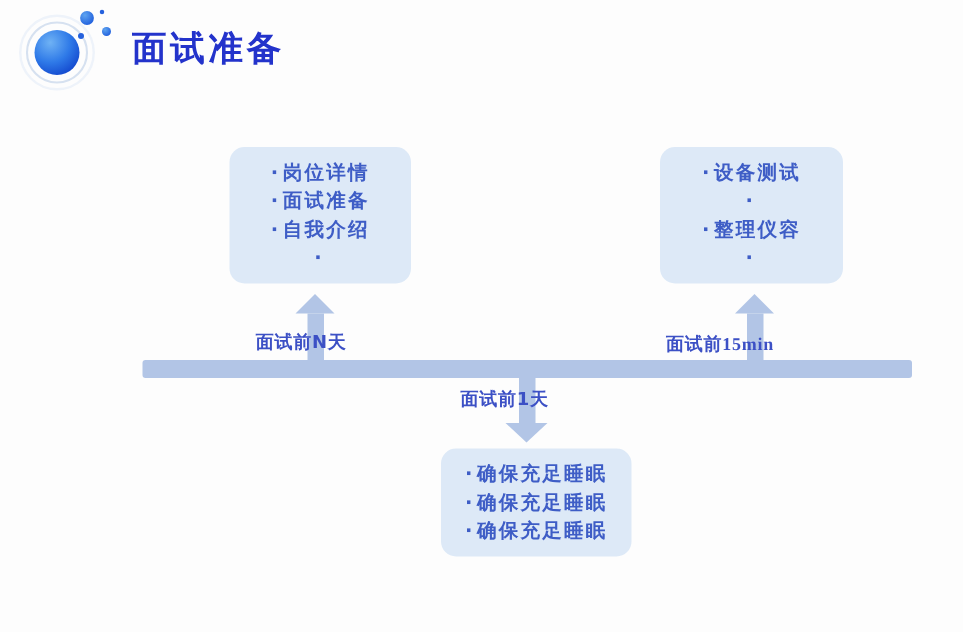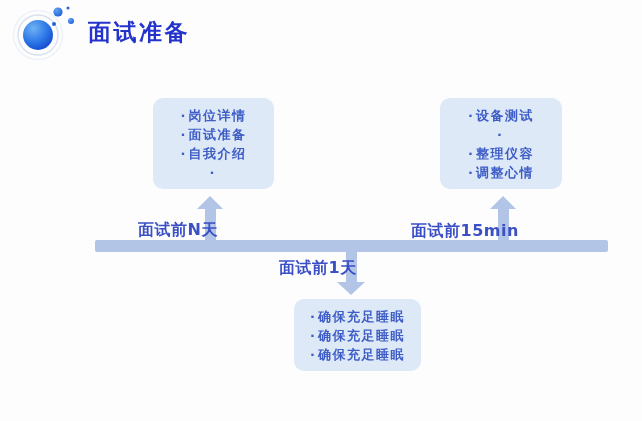--- a/index.html
+++ b/index.html
@@ -50,26 +50,26 @@
     border-top:13px solid var(--timeline,#b2c5e6);}
   .arrow .shaft{width:11px;background:var(--timeline,#b2c5e6);margin:0 auto;}
   .arrow-left{left:197px;top:196px;width:26px;}
   .arrow-right{left:490px;top:196px;width:26px;}
   .arrow-left .shaft,.arrow-right .shaft{height:32px;}
   .arrow-down{left:337px;top:251px;width:28px;}
   .arrow-down .shaft{height:31px;}
 
   
   .tl-label{
-    position:absolute;font-size:16px;font-weight:bold;letter-spacing:0.5px;
-    color:var(--label_text,#3c50c5);white-space:nowrap;
+    position:absolute;font-size:12px;font-weight:bold;letter-spacing:0.5px;
+    color:var(--label_text,#3c50c5);white-space:nowrap;margin-left:28px;
   }
   .label-n{left:138px;top:220px;width:65px;text-align:right;}
   .label-1{left:279px;top:258px;width:58px;text-align:right;}
-  .label-15{left:411px;top:221px;width:77px;text-align:right;}
+  .label-15{left:411px;top:221px;width:77px;text-align:right;font-family:Liberation Serif, serif;}
 </style>
 </head>
 <body style="--background: #fdfdfd; --accent_title: #2333cb; --item_text: #3e5dc6; --label_text: #3c50c5; --box_bg: #dde9f7; --timeline: #b2c5e6; --logo_blue: #2f7ae8;">
 
 <div class="stage">
 
   <div class="logo">
     <svg width="86" height="62" viewBox="0 0 86 62">
       <defs>
         <radialGradient id="sphereGrad" cx="35%" cy="28%" r="80%">
@@ -119,21 +119,20 @@
     </div>
     <div class="item">
       <span class="bullet">·</span>
     </div>
     <div class="item">
       <span class="bullet">·</span>
       <span>整理仪容</span>
     </div>
     <div class="item">
       <span class="bullet">·</span>
-      <span>调整心情</span>
     </div>
   </div>
 
   <div class="box box-bottom">
     <div class="item">
       <span class="bullet">·</span>
       <span>确保充足睡眠</span>
     </div>
     <div class="item">
       <span class="bullet">·</span>

